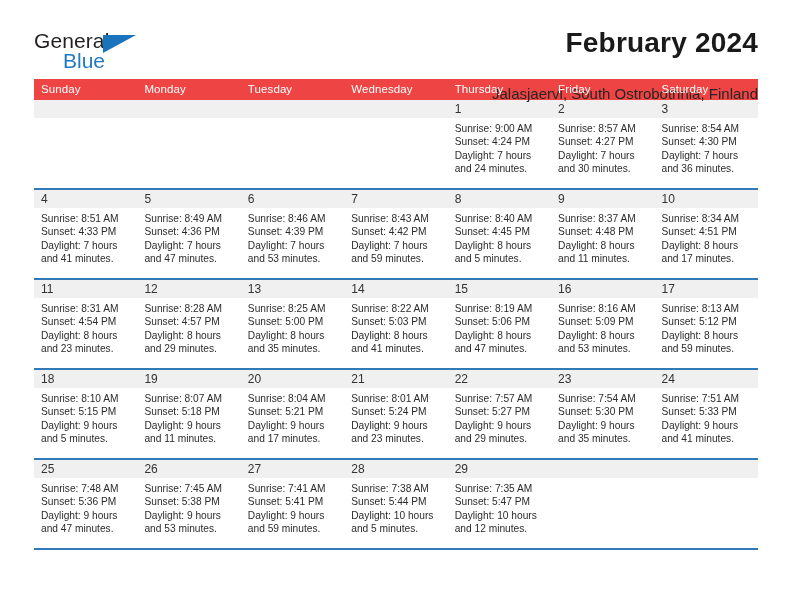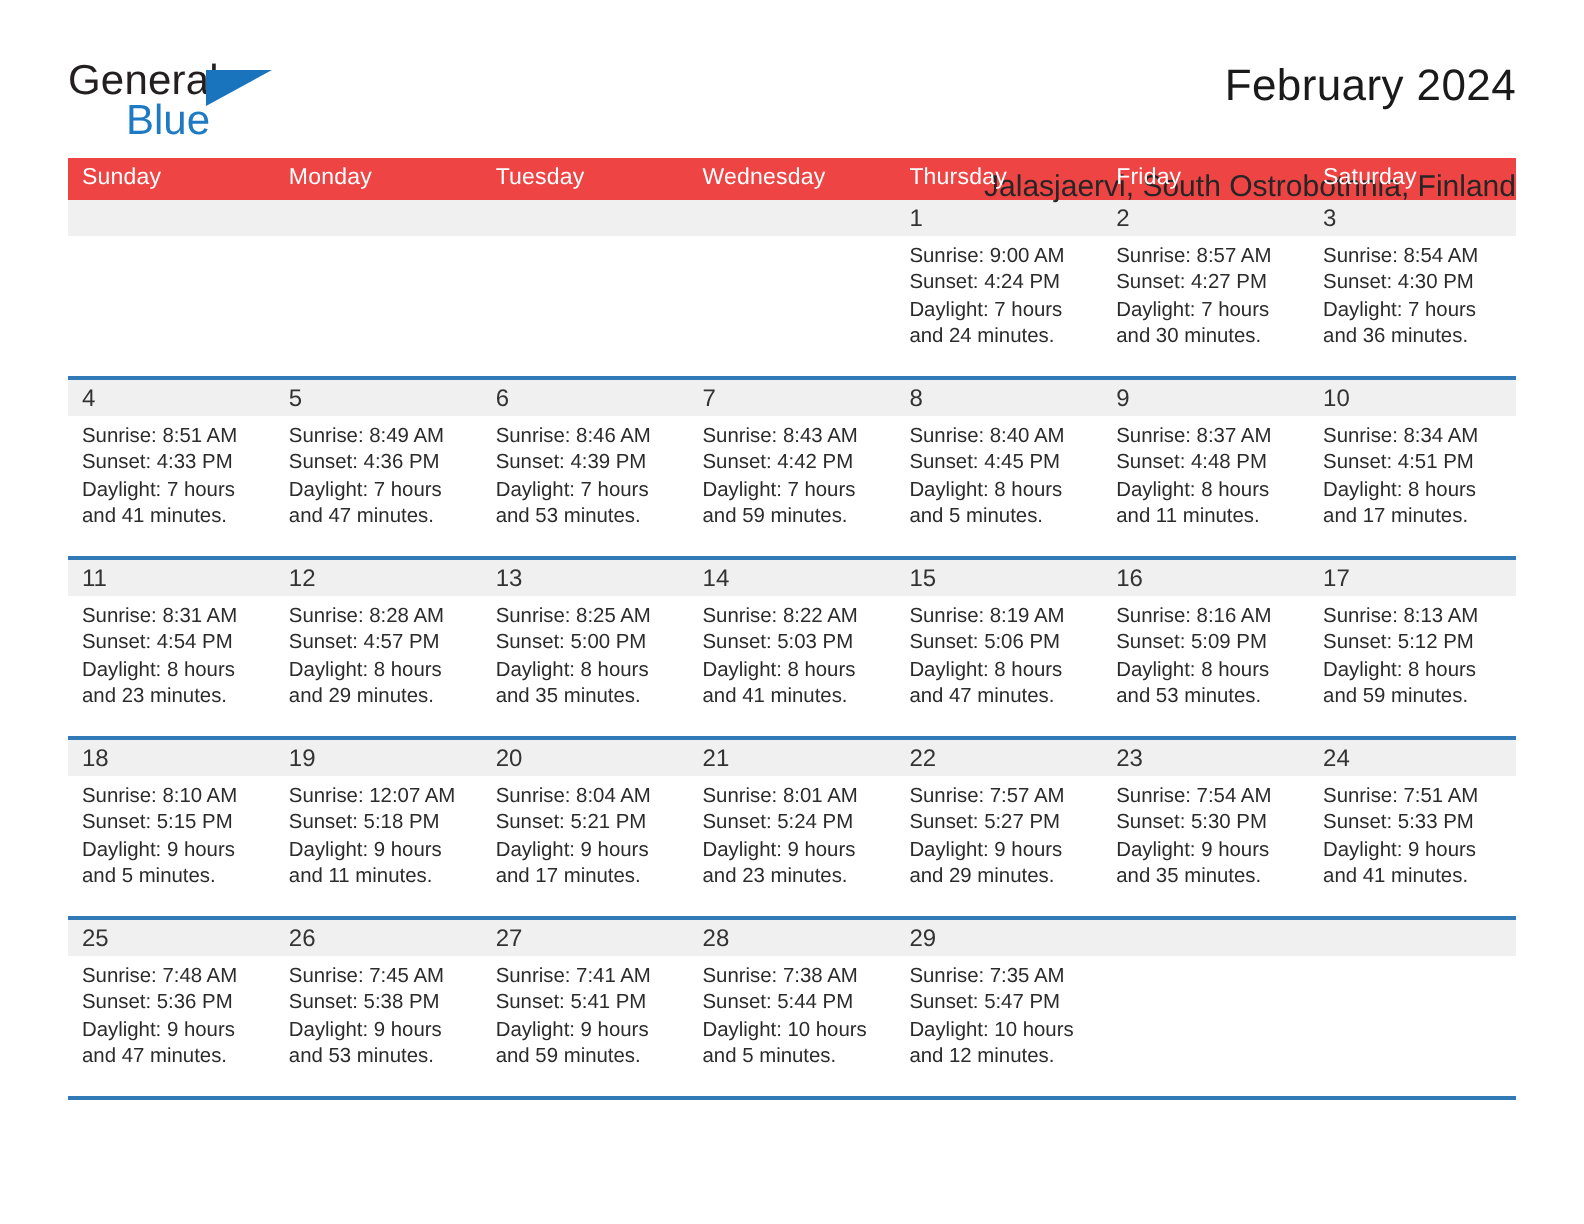--- a/index.html
+++ b/index.html
@@ -61,22 +61,22 @@
     width: 0;
     height: 0;
     border-left: 33px solid #1a74bd;
     border-bottom: 18px solid transparent;
   }
   .titles {
     text-align: right;
     padding-top: 0;
   }
   .month-title {
-    font-size: 22px;
-    font-weight: normal;
+    font-size: 28px;
+    font-weight: bold;
     color: #1a1a1a;
     line-height: 30px;
     letter-spacing: .2px;
   }
   .location {
     font-size: 15px;
     color: #262626;
     line-height: 20px;
     margin-top: 26px;
   }
@@ -383,21 +383,21 @@
                 <div>Sunset: 5:15 PM</div>
                 <div>Daylight: 9 hours</div>
                 <div>and 5 minutes.</div>
               </div>
             </div>
           </td>
           <td>
             <div class="cell">
               <div class="daynum-band">19</div>
               <div class="info">
-                <div>Sunrise: 12:07 AM</div>
+                <div>Sunrise: 8:07 AM</div>
                 <div>Sunset: 5:18 PM</div>
                 <div>Daylight: 9 hours</div>
                 <div>and 11 minutes.</div>
               </div>
             </div>
           </td>
           <td>
             <div class="cell">
               <div class="daynum-band">20</div>
               <div class="info">

